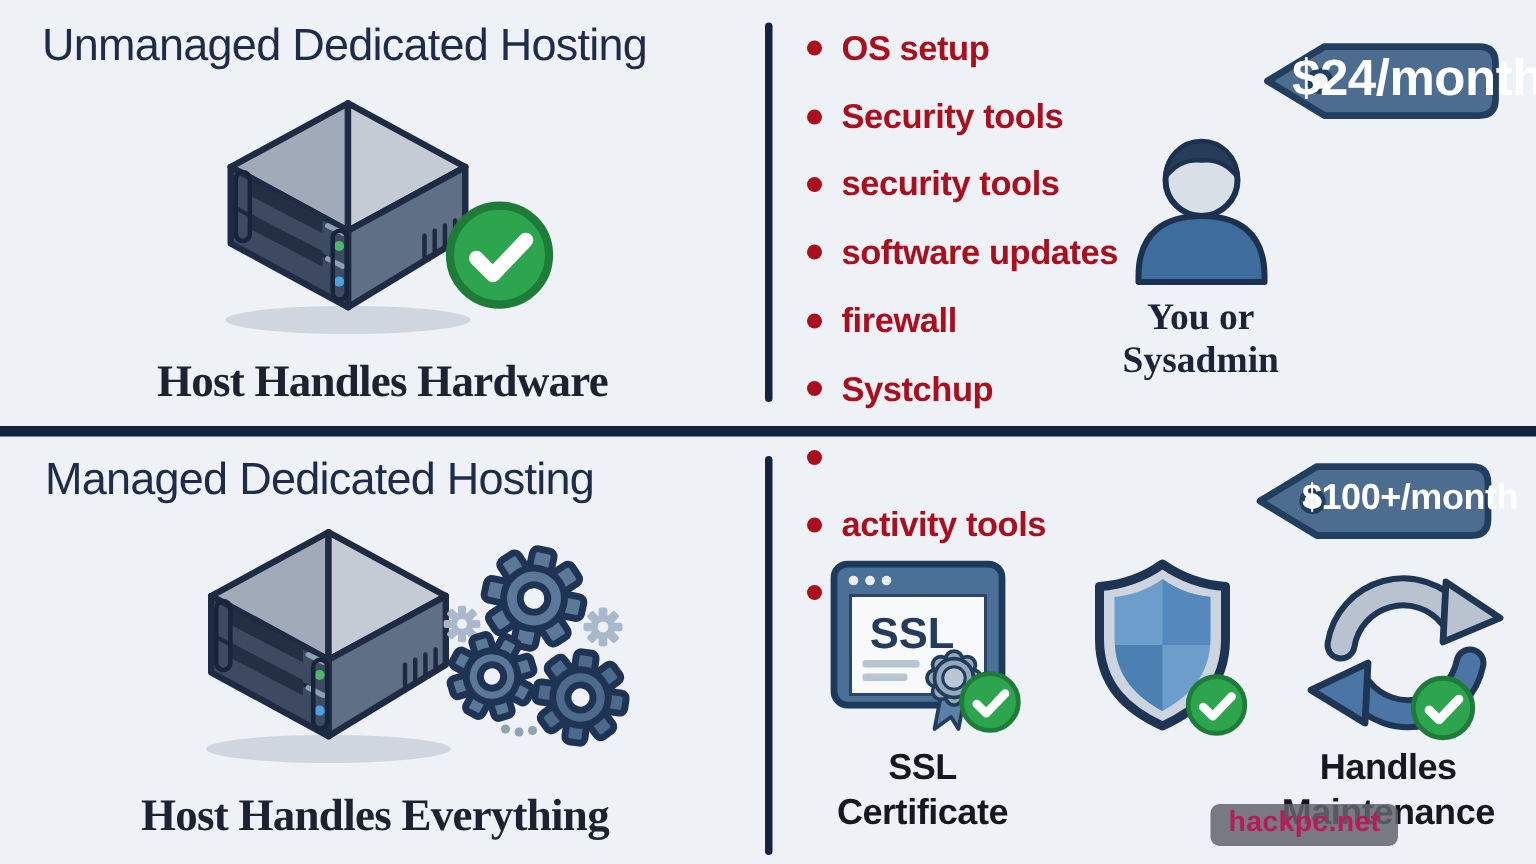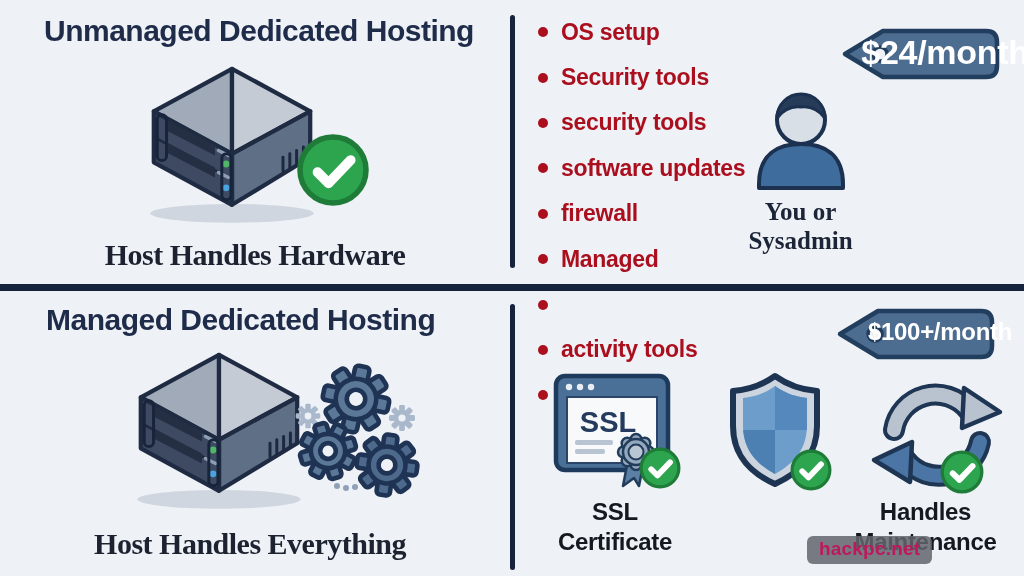--- a/index.html
+++ b/index.html
@@ -1,19 +1,19 @@
 <!DOCTYPE html>
 <html><head>
 <meta charset="utf-8">
 <style>
   html,body{margin:0;padding:0;}
   body{font-family:"Liberation Sans",sans-serif;}
   #canvas{position:relative;width:1024px;height:576px;background:#eef1f6;overflow:hidden;}
   .abs{position:absolute;}
-  .title{font-weight:700;color:#1e2b49;font-size:30px;letter-spacing:-0.5px;white-space:nowrap;margin-left:16px;}
+  .title{font-weight:400;color:#1e2b49;font-size:30px;letter-spacing:-0.5px;white-space:nowrap;}
   .caption{font-weight:700;color:#1c2230;font-size:30px;letter-spacing:-0.5px;text-align:center;font-family:Liberation Serif, serif;}
   .divider{background:#16233c;}
   .vline{width:5px;border-radius:3px;}
   .hline{left:0;width:1024px;height:7px;}
   .task-list{display:flex;flex-direction:column;gap:17px;justify-content:flex-end;}
   .task-row{display:flex;align-items:center;height:28.4px;}
   .task-dot{width:10px;height:10px;border-radius:50%;background:#ab0f1e;margin-right:13px;flex:0 0 auto;}
   .task-text{color:#ab0f1e;font-weight:700;font-size:23px;letter-spacing:-0.3px;white-space:nowrap;}
   .price-tag{display:block;}
   .price-text{position:absolute;left:52px;right:6px;top:0;bottom:4px;display:flex;align-items:center;justify-content:center;color:#ffffff;font-weight:700;letter-spacing:-0.3px;}
@@ -94,21 +94,21 @@
     <div class="task-row">
         <span class="task-dot"></span>
         <span class="task-text">software updates</span>
       </div>
     <div class="task-row">
         <span class="task-dot"></span>
         <span class="task-text">firewall</span>
       </div>
     <div class="task-row">
         <span class="task-dot"></span>
-        <span class="task-text">Managed</span>
+        <span class="task-text">Systchup</span>
       </div>
     <div class="task-row">
         <span class="task-dot"></span>
       </div>
     <div class="task-row">
         <span class="task-dot"></span>
         <span class="task-text">activity tools</span>
       </div>
     <div class="task-row">
         <span class="task-dot"></span>

